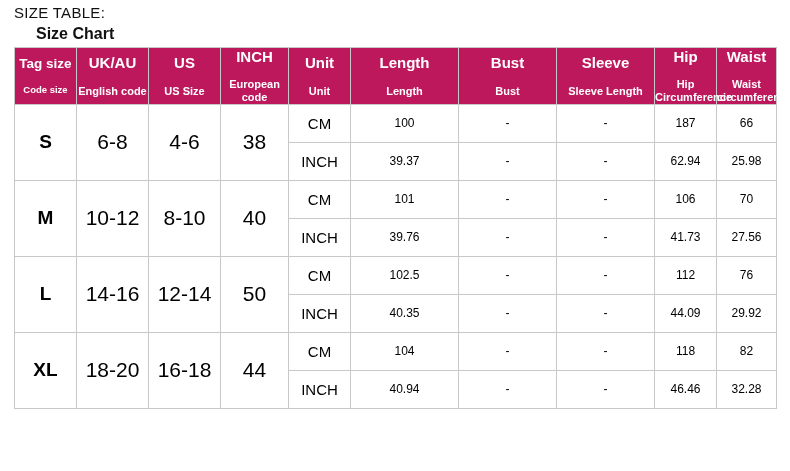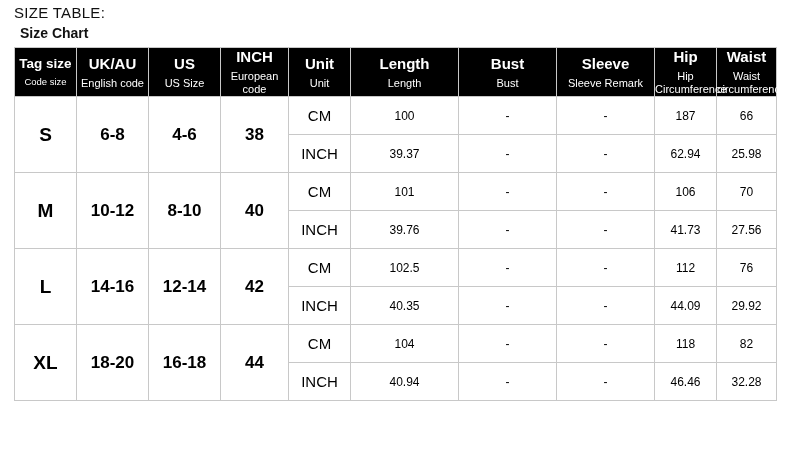--- a/index.html
+++ b/index.html
@@ -23,69 +23,69 @@
   .title-main {
     position: absolute;
     left: 14px;
     top: 4px;
     font-size: 15px;
     letter-spacing: 0.3px;
     color: #111;
   }
   .title-sub {
     position: absolute;
-    left: 20px;
+    left: 36px;
     top: 25px;
-    font-size: 14px;
+    font-size: 16px;
     font-weight: bold;
     color: #111;
   }
   table.size-table {
     position: absolute;
     left: 14px;
     top: 47px;
     width: 762px;
     border-collapse: collapse;
     table-layout: fixed;
   }
   table.size-table th,
   table.size-table td {
     border: 1px solid #c8c8c8;
     text-align: center;
     vertical-align: middle;
     padding: 0;
   }
   thead th {
-    background: #000000;
+    background: #be185d;
     color: #ffffff;
     border: 1px solid #1d1d1d;
     height: 48px;
     line-height: 1.15;
     padding: 2px 1px;
   }
   .hdr-l1 {
     display: block;
     font-size: 13.5px;
     font-weight: bold;
   }
   .hdr-l2 {
     display: block;
     font-size: 9.5px;
-    font-weight: normal;
-    margin-top: 5px;
+    font-weight: bold;
+    margin-top: 13px;
   }
   .hdr-big .hdr-l1 { font-size: 15px; }
   .hdr-big .hdr-l2 { font-size: 11px; }
   td.tag-cell {
     font-size: 19px;
     font-weight: bold;
   }
   td.code-cell {
-    font-size: 17px;
-    font-weight: bold;
+    font-size: 21px;
+    font-weight: normal;
   }
   td.unit-cell {
     font-size: 15px;
     font-weight: normal;
   }
   td.val-cell {
     font-size: 12px;
   }
   tbody tr { height: 38px; }
   .footnote {
@@ -153,21 +153,21 @@
         <th class="hdr-big">
           <span class="hdr-l1">Length</span>
           <span class="hdr-l2">Length</span>
         </th>
         <th class="hdr-big">
           <span class="hdr-l1">Bust</span>
           <span class="hdr-l2">Bust</span>
         </th>
         <th class="hdr-big">
           <span class="hdr-l1">Sleeve</span>
-          <span class="hdr-l2">Sleeve Remark</span>
+          <span class="hdr-l2">Sleeve Length</span>
         </th>
         <th class="hdr-big">
           <span class="hdr-l1">Hip</span>
           <span class="hdr-l2">Hip Circumference</span>
         </th>
         <th class="hdr-big">
           <span class="hdr-l1">Waist</span>
           <span class="hdr-l2">Waist circumference</span>
         </th>
       </tr>
@@ -213,21 +213,21 @@
         <td class="val-cell">-</td>
         <td class="val-cell">-</td>
         <td class="val-cell">41.73</td>
         <td class="val-cell">27.56</td>
       </tr>
 
       <tr>
         <td class="tag-cell" rowspan="2">L</td>
         <td class="code-cell" rowspan="2">14-16</td>
         <td class="code-cell" rowspan="2">12-14</td>
-        <td class="code-cell" rowspan="2">42</td>
+        <td class="code-cell" rowspan="2">50</td>
         <td class="unit-cell">CM</td>
         <td class="val-cell">102.5</td>
         <td class="val-cell">-</td>
         <td class="val-cell">-</td>
         <td class="val-cell">112</td>
         <td class="val-cell">76</td>
       </tr>
       <tr>
         <td class="unit-cell">INCH</td>
         <td class="val-cell">40.35</td>

